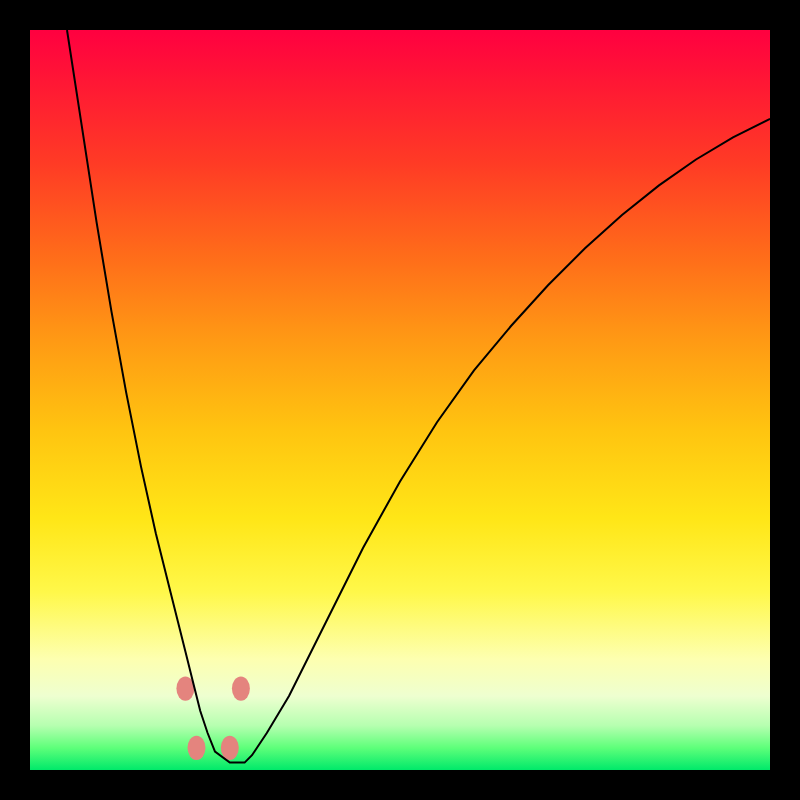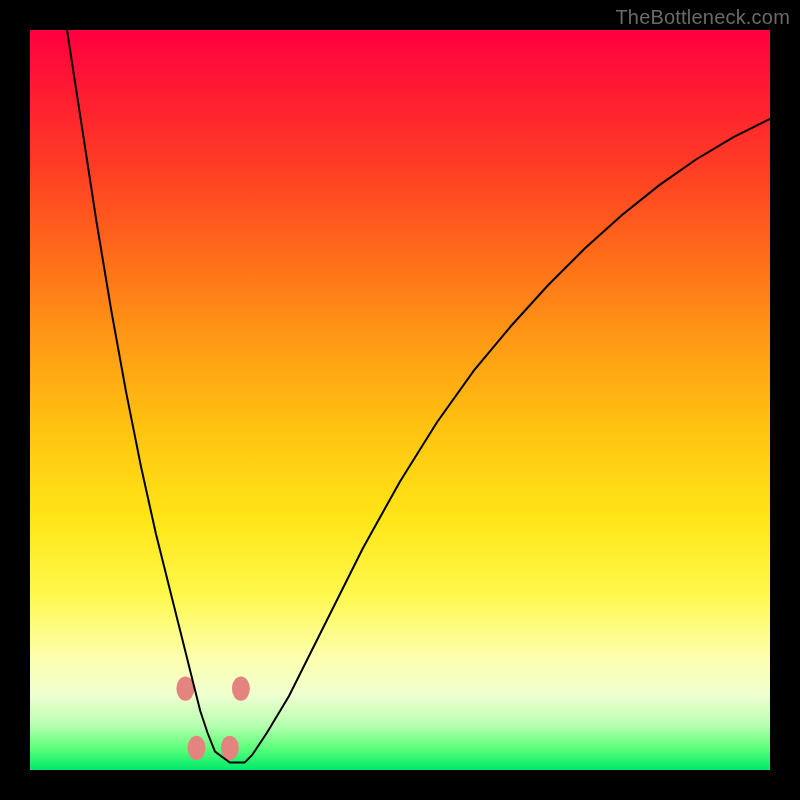--- a/index.html
+++ b/index.html
@@ -78,14 +78,13 @@
       <g id="marker-group">
           <ellipse cx="155.40" cy="658.60" rx="9.00" ry="12.15" fill="#e4847e"></ellipse>
           <ellipse cx="210.90" cy="658.60" rx="9.00" ry="12.15" fill="#e4847e"></ellipse>
           <ellipse cx="166.50" cy="717.80" rx="9.00" ry="12.15" fill="#e4847e"></ellipse>
           <ellipse cx="199.80" cy="717.80" rx="9.00" ry="12.15" fill="#e4847e"></ellipse>
         </g>
       <path id="curve-path" fill="none" stroke="#000000" stroke-width="2" d="M37.00 0.00 L51.80 96.20 L66.60 192.40 L81.40 281.20 L96.20 362.60 L111.00 436.60 L125.80 503.20 L140.60 562.40 L148.00 592.00 L155.40 621.60 L162.80 651.20 L170.20 680.80 L177.60 703.00 L185.00 721.50 L199.80 732.60 L214.60 732.60 L222.00 725.20 L236.80 703.00 L259.00 666.00 L296.00 592.00 L333.00 518.00 L370.00 451.40 L407.00 392.20 L444.00 340.40 L481.00 296.00 L518.00 255.30 L555.00 218.30 L592.00 185.00 L629.00 155.40 L666.00 129.50 L703.00 107.30 L740.00 88.80"></path>
     </svg>
   </div>
 
-  <div class="watermark">TheBottleneck.com</div>
 </div>
 
 </body></html>

